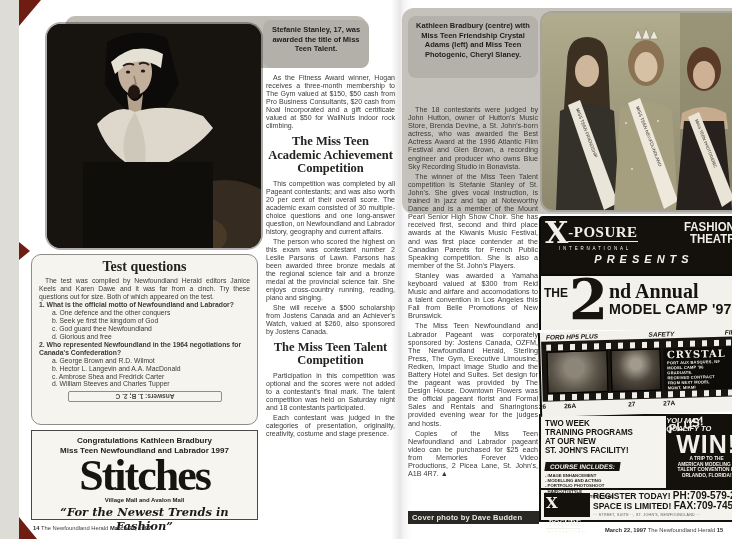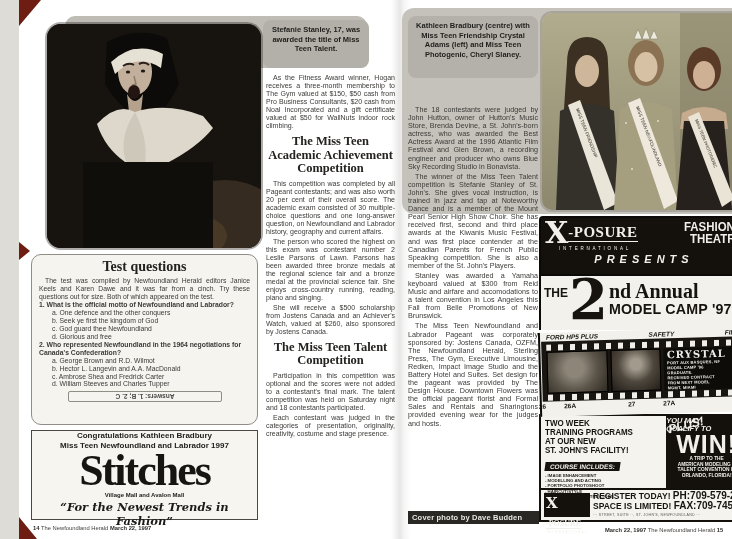--- a/index.html
+++ b/index.html
@@ -28,21 +28,21 @@
             background:#f5f4ef;box-sizing:border-box;padding:4px 7px 3px 7px;}
   .test-title{font-family:"Liberation Serif",serif;font-weight:bold;font-size:14px;text-align:center;
               color:#232220;margin-bottom:2px;}
   .test-intro{font-size:6.8px;line-height:7.8px;text-align:justify;text-indent:6px;}
   .test-q{font-size:6.8px;line-height:7.8px;font-weight:bold;margin-top:1px;}
   .test-opt{font-size:6.8px;line-height:7.8px;padding-left:13px;}
   .answers-strip{margin:3px auto 0 auto;width:152px;border:1px solid #8f8d85;border-radius:2px;
                  text-align:center;font-size:6.5px;font-weight:bold;color:#4a4946;padding:1px 0;
                  transform:rotate(180deg);}
   .stitches{left:12px;top:430px;width:227px;height:90px;border:1px solid #4a4845;background:#f6f5f0;
-            box-sizing:border-box;text-align:center;}
+            box-sizing:border-box;text-align:center;padding-top:5px;}
   .congrats{font-weight:bold;font-size:8px;line-height:10px;color:#242320;}
   .stitches-brand{font-family:"Liberation Serif",serif;font-weight:bold;font-size:44px;line-height:40px;
                   letter-spacing:-2px;color:#161512;transform:scaleY(1.02);}
   .malls{font-weight:bold;font-size:6px;color:#242320;margin-top:1px;}
   .slogan{font-family:"DejaVu Serif",serif;font-style:italic;font-weight:bold;font-size:11.5px;
           color:#1c1b18;margin-top:2px;}
   .footer{font-size:5.8px;color:#45433f;white-space:nowrap;}
   .footer b{color:#2d2c29;}
   
   .grey-panel-right{left:383px;top:8px;width:345px;height:206px;background:#c5c2bb;border-radius:12px;}
@@ -234,20 +234,21 @@
       <path d="M146,104 L157,99 L192,186 L180,194 Z" fill="#e9e4d6"></path>
       <text x="153" y="107" transform="rotate(68 153 107)" font-size="4.2" fill="#3a332a" font-family="Liberation Sans, sans-serif">MISS TEEN PHOTOGENIC</text>
     </svg>
   </div>
 
   <div class="abs col-right">
     <p>The 18 contestants were judged by John Hutton, owner of Hutton's Music Store, Brenda Devine, a St. John's-born actress, who was awarded the Best Actress Award at the 1996 Atlantic Film Festival and Glen Brown, a recording engineer and producer who owns Blue Sky Recording Studio in Bonavista.</p>
     <p>The winner of the Miss Teen Talent competition is Stefanie Stanley of St. John's. She gives vocal instruction, is trained in jazz and tap at Noteworthy Dance and is a member of the Mount Pearl Senior High Show Choir. She has received first, second and third place awards at the Kiwanis Music Festival, and was first place contender at the Canadian Parents for French Public Speaking competition. She is also a member of the St. John's Players.</p>
     <p>Stanley was awarded a Yamaha keyboard valued at $300 from Reid Music and airfare and accomodations to a talent convention in Los Angeles this Fall from Belle Promotions of New Brunswick.</p>
     <p>The Miss Teen Newfoundland and Labrador Pageant was corporately sponsored by: Jostens Canada, OZFM, The Newfoundland Herald, Sterling Press, The Gym, Executive Limousine, Redken, Impact Image Studio and the Battery Hotel and Suites. Set design for the pageant was provided by The Design House. Downtown Flowers was the official pageant florist and Formal Sales and Rentals and Sharingtons provided evening wear for the judges and hosts.</p>
+    <p>Copies of the Miss Teen Newfoundland and Labrador pageant video can be purchased for $25 each from Memories Forever Video Productions, 2 Picea Lane, St. John's, A1B 4R7. ▲</p>
   </div>
 
   <div class="abs credit-bar">Cover photo by Dave Budden</div>
 
   <div class="abs ad">
     <div class="ad-header">
       <div class="xpos-row">
         <div class="xpos-left">
           <span class="xpos-x">X</span><span class="xpos-rest">-POSURE</span>
           <div class="xpos-intl">INTERNATIONAL</div>

